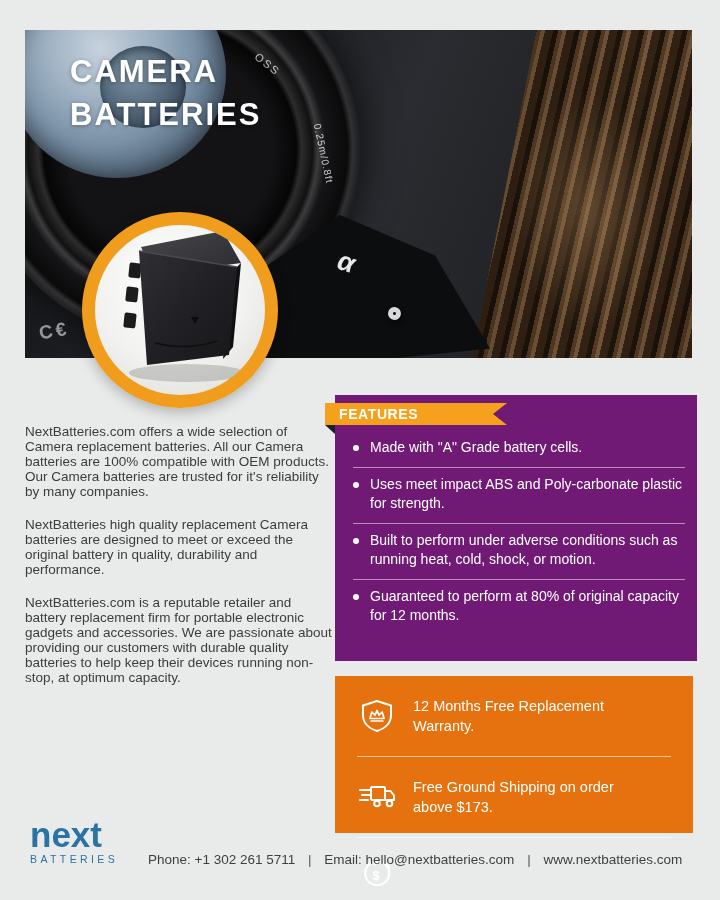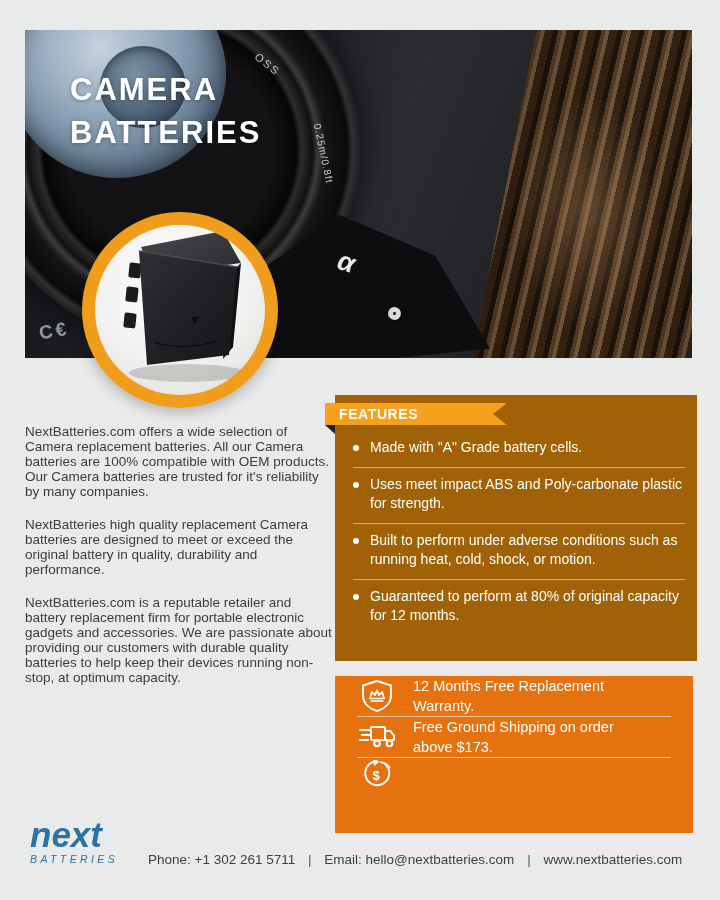--- a/index.html
+++ b/index.html
@@ -16,21 +16,21 @@
   .lens-glass { position:absolute; left:28px; top:8px; width:218px; height:210px; border-radius:50%;
           background:radial-gradient(circle at 42% 38%, #c7d2dd 0%, #9db0c2 30%, #7b92a7 52%, #55697e 74%, #33424f 92%);
           box-shadow:inset 0 0 26px rgba(0,0,0,.55); }
   .lens-pupil { position:absolute; left:92px; top:78px; width:86px; height:82px; border-radius:50%;
           background:radial-gradient(circle at 40% 35%, #7c92a4 0%, #566c7e 45%, #39485a 75%, #2a3643 100%);
           box-shadow:inset 0 3px 9px rgba(0,0,0,.4); }
   .lens-marking { position:absolute; left:268px; top:118px; color:rgba(255,255,255,.78); font-size:10px; letter-spacing:1px;
           transform:rotate(78deg); }
   .lens-marking2 { position:absolute; left:228px; top:28px; color:rgba(255,255,255,.7); font-size:11px; letter-spacing:2px;
           transform:rotate(38deg); }
-  .hero-title { position:absolute; left:45px; top:38px; color:#ffffff; font-size:31px; font-weight:bold;
+  .hero-title { position:absolute; left:45px; top:20px; color:#ffffff; font-size:31px; font-weight:bold;
           letter-spacing:2px; line-height:43px; text-shadow:0 1px 4px rgba(0,0,0,.35); }
   .camera-body { position:absolute; left:215px; top:185px; width:250px; height:145px; background:#0c0d0f;
           clip-path:polygon(0 48%, 40% 0, 78% 28%, 100% 92%, 55% 100%, 0 100%);
           box-shadow:0 -4px 16px rgba(0,0,0,.5); }
   .alpha-mark { position:absolute; left:98px; top:32px; color:#e8e8e8; font-size:27px; font-style:italic; font-weight:bold;
           transform:rotate(18deg); }
   .strap-lug { position:absolute; left:148px; top:92px; width:13px; height:13px; border:5px solid #d9d9d9; border-radius:50%;
           transform:rotate(12deg); box-shadow:2px 2px 4px rgba(0,0,0,.5); }
   .ce-mark { position:absolute; left:14px; top:290px; color:rgba(230,235,238,.6); font-size:19px; letter-spacing:3px;
           transform:rotate(-10deg); font-weight:bold; }
@@ -48,42 +48,42 @@
           border:13px solid #f09d1d; overflow:hidden; z-index:5;
           background:radial-gradient(circle at 45% 35%, #ffffff 0%, #f1f1ef 55%, #dadad6 100%);
           box-shadow:0 4px 14px rgba(0,0,0,.25); }
   .battery-circle svg { display:block; margin:0 auto; }
 
   
   .intro { position:absolute; left:25px; top:424px; width:308px; color:#3c3c3c; font-size:13.5px; line-height:15px; }
   .intro p { margin-bottom:18px; }
 
   
-  .features-box { position:absolute; left:335px; top:395px; width:362px; height:266px; background:#a16207; }
+  .features-box { position:absolute; left:335px; top:395px; width:362px; height:266px; background:#701a75; }
   .features-ribbon { position:absolute; left:-10px; top:8px; width:182px; height:22px; background:#f5a11d;
           clip-path:polygon(0 0, 100% 0, calc(100% - 14px) 50%, 100% 100%, 0 100%);
           display:flex; align-items:center; padding-left:14px; z-index:2; }
   .features-ribbon span { color:#fff; font-weight:bold; font-size:14px; letter-spacing:.6px; }
   .ribbon-fold { position:absolute; left:-10px; top:30px; width:10px; height:9px; background:#17222c;
           clip-path:polygon(0 0, 100% 0, 100% 100%); }
   .features-list { list-style:none; padding:36px 12px 10px 18px; }
   .features-list li { display:flex; gap:11px; padding:7px 0 9px 0; border-bottom:1px solid rgba(255,255,255,.5);
           color:#fff; font-size:14px; line-height:19.5px; }
   .features-list li:last-child { border-bottom:none; }
   .bullet-dot { flex:0 0 auto; width:6px; height:6px; border-radius:50%; background:#fff; margin-top:7px; }
 
   
   .benefits-box { position:absolute; left:335px; top:676px; width:358px; height:157px; background:#e6720f; padding:0 22px; }
-  .benefit-row { display:flex; align-items:center; gap:16px; border-bottom:1px solid rgba(255,255,255,.6); padding:0 0; }
+  .benefit-row { display:flex; align-items:center; gap:16px; border-bottom:1px solid rgba(255,255,255,.6); padding:20px 0; }
   .benefit-row:last-child { border-bottom:none; }
   .benefit-icon { flex:0 0 40px; display:flex; align-items:center; justify-content:center; }
   .benefit-text { color:#fff; font-size:14.5px; line-height:20px; max-width:240px; }
 
   
-  .footer-logo { position:absolute; left:30px; top:818px; width:110px; text-align:left;font-style:italic; }
+  .footer-logo { position:absolute; left:30px; top:818px; width:110px; text-align:left; }
   .logo-word { color:#2b73a5; font-size:35px; font-weight:bold; letter-spacing:0; line-height:34px; }
   .logo-sub { color:#2b73a5; font-size:10.5px; letter-spacing:3.4px; margin-top:1px; }
   .footer-contact { position:absolute; left:148px; top:852px; color:#3f3f3f; font-size:13.5px; }
   .footer-contact .sep { margin:0 9px; color:#555; }
 </style>
 </head>
 <body>
 
 <div class="page">
 

